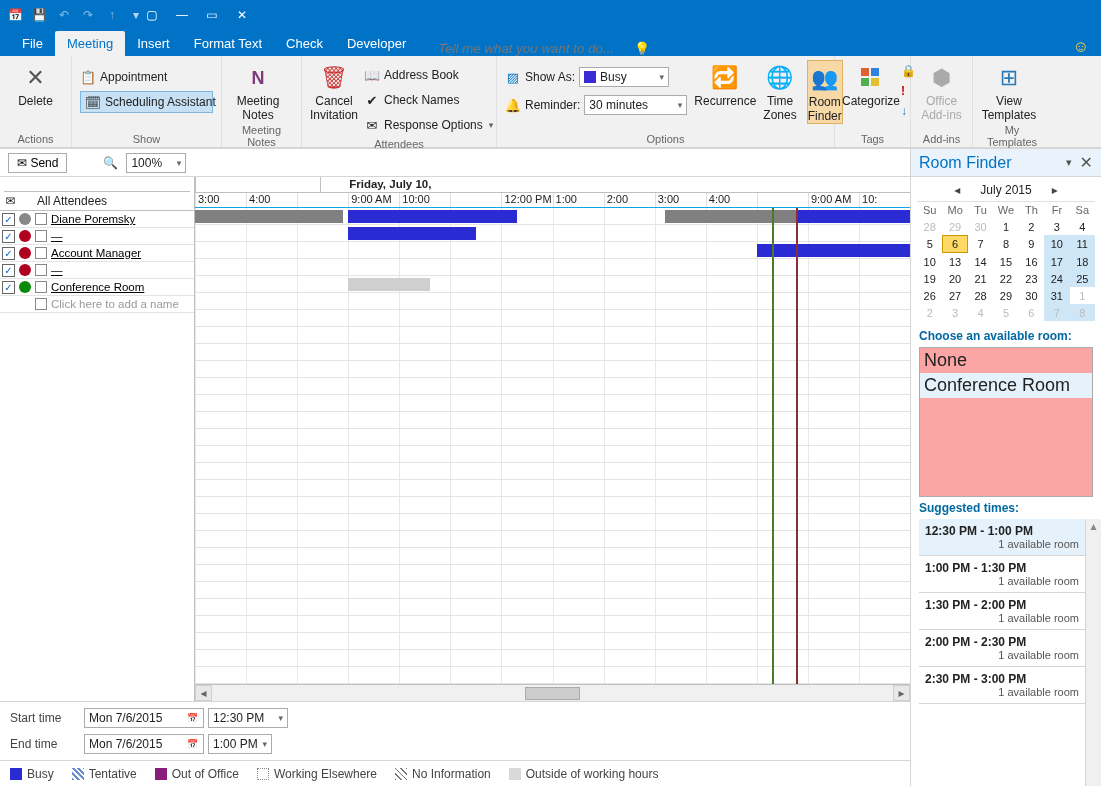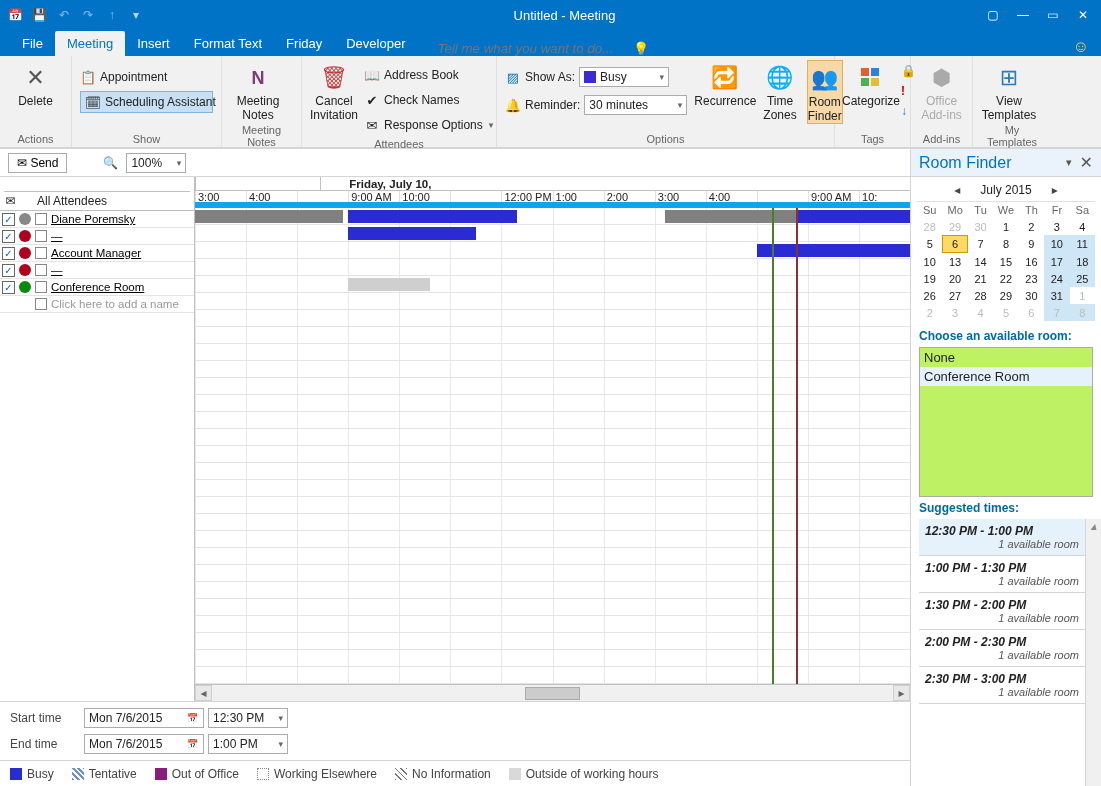--- a/index.html
+++ b/index.html
@@ -43,21 +43,21 @@
 .attcol { width: 195px; border-right: 1px solid #c0c0c0; display: flex; flex-direction: column;}
 .attheader { height: 34px; border-bottom: 1px solid #c0c0c0; display: flex; align-items: flex-end; padding: 2px 4px; font-size: 12px;}
 .attrow { height: 17px; border-bottom: 1px solid #e4e4e4; display: flex; align-items: center; font-size: 11.5px; padding-left: 2px; gap: 4px;}
 .attrow .chk { width: 13px; height: 13px; border: 1px solid #666; display:flex; align-items:center; justify-content:center; font-size:10px; color:#0066cc; background:#fff;}
 .attrow .st { width: 12px; height: 12px; border-radius: 50%; }
 .attrow .nm { text-decoration: underline; color: #000; }
 .attrow .bx { width: 12px; height: 12px; border: 1px solid #888;}
 .gridcol { flex: 1; display: flex; flex-direction: column; overflow: hidden;}
 .dayhdr { height: 17px; border-bottom: 1px solid #c0c0c0; display: flex; font-size: 11.5px; font-weight: bold;}
 .dayhdr > div { border-left: 1px solid #c0c0c0; display:flex; align-items:center; justify-content:center;}
-.timehdr { height: 17px; border-bottom: 6px solid #0ea5e9; display: flex; font-size: 11px;}
+.timehdr { height: 17px; border-bottom: 1px solid #0ea5e9; display: flex; font-size: 11px;}
 .timehdr > div { flex: 1; border-left: 1px solid #e0e0e0; padding-left: 2px; white-space: nowrap; overflow: hidden;}
 .gridbody { position: relative; flex: 1; }
 .gridrow { height: 17px; border-bottom: 1px solid #e4e4e4; position: relative;}
 .vlines { position: absolute; inset: 0; display: flex; pointer-events: none;}
 .vlines > div { flex: 1; border-left: 1px solid #e8e8e8;}
 .bar { position: absolute; height: 13px; top: 2px;}
 .scrollb { height: 17px; background: #f0f0f0; border-top: 1px solid #c0c0c0; display: flex; align-items: center;}
 .scrollb .arr { width: 17px; text-align: center; color: #666; background:#e8e8e8; border:1px solid #cfcfcf;}
 .scrollb .track { flex:1; position:relative; height:15px;}
 .scrollb .thumb { position:absolute; height:13px; top:1px; background:#cccccc; border:1px solid #aaa;}
@@ -77,59 +77,58 @@
 .calnav .arr { color:#444; cursor:default;}
 .calgrid { display: grid; grid-template-columns: repeat(7, 1fr); font-size: 11px; text-align: center; border-top:1px solid #e0e0e0;}
 .calgrid .dh { color: #666; padding: 2px 0;}
 .calgrid .d { padding: 2px 0; border-top:1px solid transparent;}
 .calgrid .d.dim { color: #bbb;}
 .calgrid .d.today { background: #ffd966; border:1px solid #cc9900;}
 .calgrid .d.sel { background: #cfe6f7;}
 .rflegend { display:flex; gap:10px; padding: 4px 8px; font-size:11.5px; align-items:center;}
 .rflegend .sw { width:12px; height:12px; border:1px solid #888;}
 .seclabel { padding: 4px 8px; font-size: 12px; color: #0369a1; font-weight: bold;}
-.roomlist { margin: 0 8px; border: 1px solid #ababab; height: 150px; background:#bef264; font-size:13px;}
+.roomlist { margin: 0 8px; border: 1px solid #ababab; height: 150px; background:#fca5a5; font-size:18px;}
 .roomlist div { padding: 2px 4px;}
 .roomlist .selroom { background:#e6f2fb;}
-.sugg { flex:1; margin: 0 0 0 8px; overflow: hidden; display:flex;font-style:italic;}
+.sugg { flex:1; margin: 0 0 0 8px; overflow: hidden; display:flex;}
 .sugglist { flex:1; }
 .suggitem { border-bottom: 1px solid #d5d5d5; padding: 5px 6px; font-size: 12px;}
 .suggitem.sel { background:#e6f2fb;}
 .suggitem .t { font-weight: bold; font-size: 12px;}
 .suggitem .s { font-size: 11px; color: #555; text-align: right;}
 .sugg .sb { width: 16px; background:#f0f0f0; border-left:1px solid #d5d5d5;}
 svg { display:block; }
 </style>
 </head>
 <body>
 
 <div class="titlebar">
   <div class="qat">
     <span class="ico">📅</span>
     <span class="ico">💾</span>
     <span class="ico" style="opacity:.5">↶</span>
     <span class="ico" style="opacity:.5">↷</span>
     <span class="ico" style="opacity:.5">↑</span>
     <span class="ico" style="opacity:.7">▾</span>
   </div>
-  <div class="title">Untitled - Meeting</div>
   <div class="winbtns">
     <span>▢</span>
     <span>—</span>
     <span>▭</span>
     <span>✕</span>
   </div>
 </div>
 
 <div class="tabs">
   <div class="tab file">File</div>
   <div class="tab active">Meeting</div>
   <div class="tab">Insert</div>
   <div class="tab">Format Text</div>
-  <div class="tab">Friday</div>
+  <div class="tab">Check</div>
   <div class="tab">Developer</div>
   <div class="tellme">
     <input placeholder="Tell me what you want to do..." style="">
     <span class="bulb">💡</span>
   </div>
   <div class="smiley">☺</div>
 </div>
 
 <div class="ribbon">
   <div class="group" style="width:72px">
@@ -441,21 +440,21 @@
               <span>12:30 PM</span>
               <span class="caret">▾</span>
             </div>
         </div>
         <div class="dtfield">
           <span class="dtlbl">End time</span>
           <div class="dd" style="width:120px">
               <span>Mon 7/6/2015</span>
               <span class="caret">📅</span>
             </div>
-          <div class="dd" style="width:80px">
+          <div class="dd" style="width:64px">
               <span>1:00 PM</span>
               <span class="caret">▾</span>
             </div>
         </div>
       </div>
     </div>
 
     <div class="legend">
       <div class="lg">
           <span class="sw" style="background:#2b2bd4"></span>

